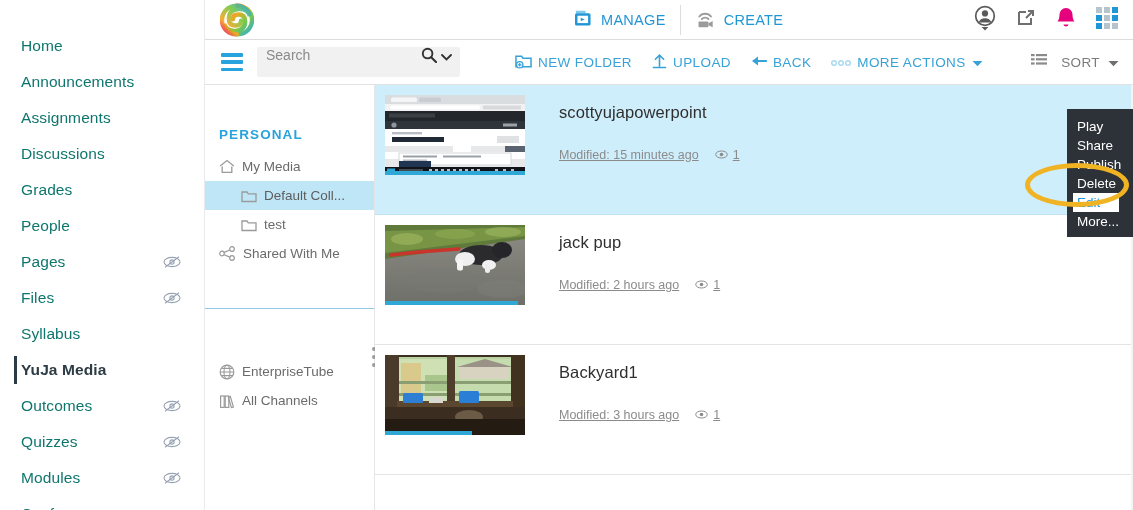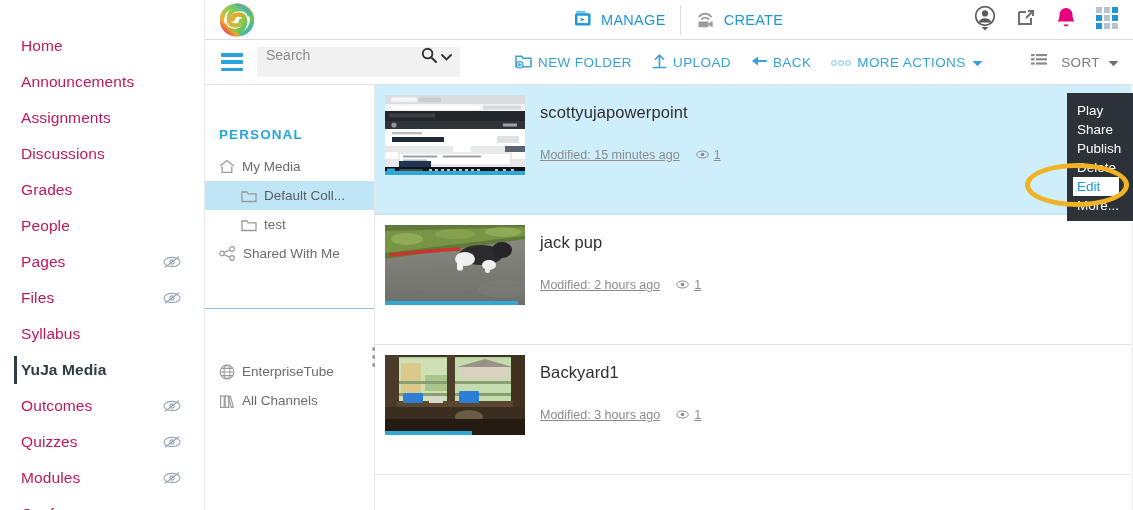--- a/index.html
+++ b/index.html
@@ -19,21 +19,21 @@
     border-right: 1px solid #e8eaec;
     padding-top: 28px;
     flex: 0 0 205px;
     position: relative;
   }
   .nav-item {
     display: flex; align-items: center; justify-content: space-between;
     height: 36px;
     padding: 0 22px 0 21px;
     font-size: 15.5px;
-    color: #be185d;
+    color: #0f766e;
     letter-spacing: .1px;
     position: relative;
   }
   .nav-item .nav-label { white-space: nowrap; }
   .nav-item.active { color: #2d3b45; font-weight: bold; }
   .nav-item.active::before {
     content: ""; position: absolute; left: 14px; top: 4px;
     width: 3px; height: 28px; background: #2d3b45;
   }
   .eye-slash { width: 20px; height: 14px; flex: 0 0 20px; opacity: .62; }
@@ -135,31 +135,31 @@
   }
   .media-row.selected { background: #cfeefc; border-bottom: 1px solid #bfe3f4; }
   .thumb {
     width: 140px; height: 80px; flex: 0 0 140px;
     margin-left: 2px; position: relative; overflow: hidden;
     background: #222;
   }
   .thumb .progress {
     position: absolute; left: 0; bottom: 0; height: 4px; background: #2fa8d8;
   }
-  .media-meta { padding-left: 15px; padding-top: 8px; }
+  .media-meta { padding-left: 34px; padding-top: 8px; }
   .media-title { font-size: 16.5px; color: #2f2f2f; letter-spacing: .1px; }
   .media-sub {
     margin-top: 26px; font-size: 12.5px; color: #8b8b8b;
     display: flex; align-items: center; gap: 16px; text-decoration: underline;
   }
   .views { display: flex; align-items: center; gap: 5px; }
 
   
   .ctx-menu {
-    position: absolute; right: 0; top: 8px;
+    position: absolute; right: 0; top: 24px;
     width: 66px; background: #2d3138;
     padding: 8px 12px 6px 0;
     z-index: 5;
   }
   .ctx-item {
     height: 19px; line-height: 19px;
     padding-left: 10px;
     font-size: 13.5px; color: #ffffff; white-space: nowrap;
   }
   .ctx-item.highlight {

